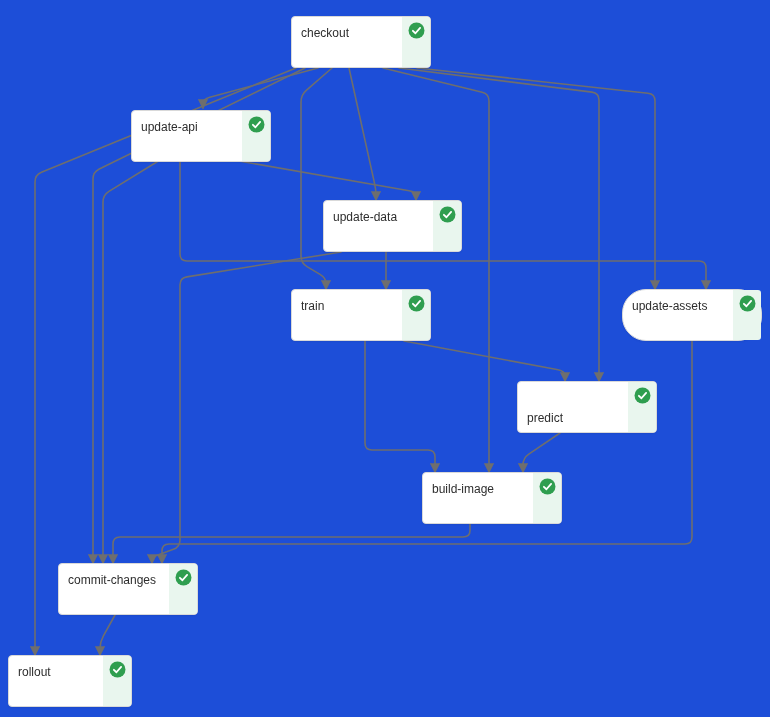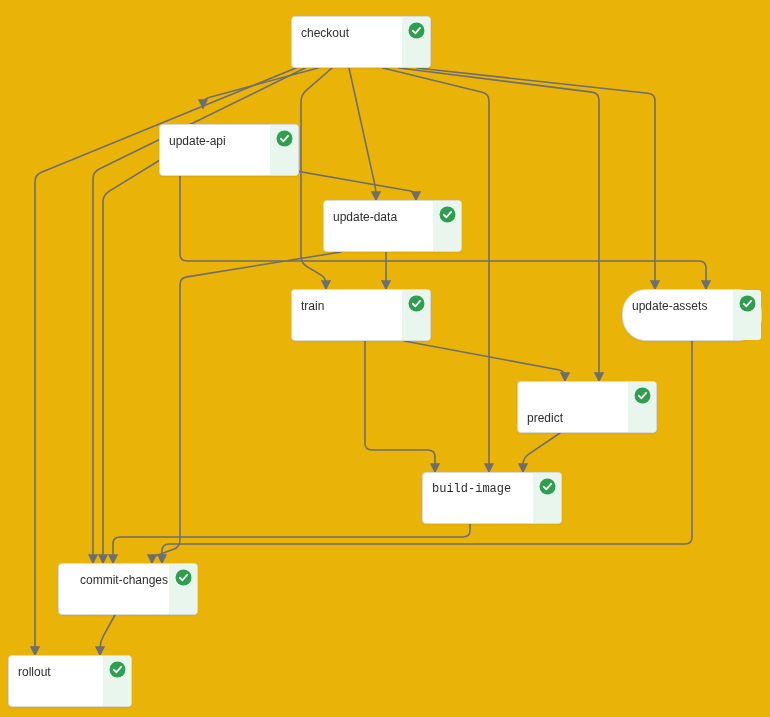--- a/index.html
+++ b/index.html
@@ -47,21 +47,21 @@
     position: absolute;
     top: 5px;
     right: 5px;
     width: 17px;
     height: 17px;
   }
 </style>
 </head>
 <body>
 
-<div class="canvas" style="width: 770px; height: 717px; background: #eab308;">
+<div class="canvas" style="width: 770px; height: 717px; background: #1d4ed8;">
   <svg class="edge-layer" id="edge-layer" viewBox="0 0 770 717">
       <defs>
         <marker id="arrow" viewBox="0 0 10 10" refX="8.5" refY="5" markerWidth="6.5" markerHeight="6.5" orient="auto">
           <path d="M0,0 L10,5 L0,10 z" fill="#6e6e6e"></path>
         </marker>
       </defs>
       <path d="M296,68 L41.47685043478742,172.34473947692624 Q35,175 35,182 L35,655" fill="none" stroke="#6e6e6e" stroke-width="1.6" stroke-linecap="round" marker-end="url(#arrow)"></path>
       <path d="M305,68 L99.28452587099794,168.9170250444161 Q93,172 93,179 L93,563" fill="none" stroke="#6e6e6e" stroke-width="1.6" stroke-linecap="round" marker-end="url(#arrow)"></path>
       <path d="M318,68 L209.75874253039225,97.17807810050296 Q203,99 203,103.5 L203,108" fill="none" stroke="#6e6e6e" stroke-width="1.6" stroke-linecap="round" marker-end="url(#arrow)"></path>
       <path d="M332,68 L306.27857117120413,90.40253478637058 Q301,95 301,102 L301,256 Q301,263 307.00245047998783,266.6014702879927 L319.99754952001217,274.3985297120073 Q326,278 326,283.5 L326,289" fill="none" stroke="#6e6e6e" stroke-width="1.6" stroke-linecap="round" marker-end="url(#arrow)"></path>
@@ -83,21 +83,21 @@
     </svg>
   <div id="node-layer">
       <div class="node" style="left: 291px; top: 16px; width: 140px; height: 52px; background: rgb(255, 255, 255); border-color: rgb(217, 217, 217);">
         <div class="strip" style="background: rgb(233, 246, 238);"></div>
         <span class="label" style="color: rgb(45, 45, 45);">checkout</span>
         <svg class="check" viewBox="0 0 16 16">
           <circle cx="8" cy="8" r="7.5" fill="#2f9e4f"></circle>
           <path d="M4.6 8.3 L7 10.6 L11.4 5.6" stroke="#ffffff" stroke-width="1.7" fill="none" stroke-linecap="round" stroke-linejoin="round"></path>
         </svg>
       </div>
-      <div class="node" style="left: 131px; top: 124px; width: 140px; height: 52px; background: rgb(255, 255, 255); border-color: rgb(217, 217, 217); margin-left: 28px;">
+      <div class="node" style="left: 131px; top: 110px; width: 140px; height: 52px; background: rgb(255, 255, 255); border-color: rgb(217, 217, 217);">
         <div class="strip" style="background: rgb(233, 246, 238);"></div>
         <span class="label" style="color: rgb(45, 45, 45);">update-api</span>
         <svg class="check" viewBox="0 0 16 16">
           <circle cx="8" cy="8" r="7.5" fill="#2f9e4f"></circle>
           <path d="M4.6 8.3 L7 10.6 L11.4 5.6" stroke="#ffffff" stroke-width="1.7" fill="none" stroke-linecap="round" stroke-linejoin="round"></path>
         </svg>
       </div>
       <div class="node" style="left: 323px; top: 200px; width: 139px; height: 52px; background: rgb(255, 255, 255); border-color: rgb(217, 217, 217);">
         <div class="strip" style="background: rgb(233, 246, 238);"></div>
         <span class="label" style="color: rgb(45, 45, 45);">update-data</span>
@@ -123,31 +123,31 @@
         </svg>
       </div>
       <div class="node" style="left: 517px; top: 381px; width: 140px; height: 52px; background: rgb(255, 255, 255); border-color: rgb(217, 217, 217);">
         <div class="strip" style="background: rgb(233, 246, 238);"></div>
         <span class="label" style="color: rgb(45, 45, 45); margin-top: 20px;">predict</span>
         <svg class="check" viewBox="0 0 16 16">
           <circle cx="8" cy="8" r="7.5" fill="#2f9e4f"></circle>
           <path d="M4.6 8.3 L7 10.6 L11.4 5.6" stroke="#ffffff" stroke-width="1.7" fill="none" stroke-linecap="round" stroke-linejoin="round"></path>
         </svg>
       </div>
-      <div class="node" style="left: 422px; top: 472px; width: 140px; height: 52px; background: rgb(255, 255, 255); border-color: rgb(217, 217, 217); font-family: Liberation Mono, monospace;">
+      <div class="node" style="left: 422px; top: 472px; width: 140px; height: 52px; background: rgb(255, 255, 255); border-color: rgb(217, 217, 217);">
         <div class="strip" style="background: rgb(233, 246, 238);"></div>
         <span class="label" style="color: rgb(45, 45, 45);">build-image</span>
         <svg class="check" viewBox="0 0 16 16">
           <circle cx="8" cy="8" r="7.5" fill="#2f9e4f"></circle>
           <path d="M4.6 8.3 L7 10.6 L11.4 5.6" stroke="#ffffff" stroke-width="1.7" fill="none" stroke-linecap="round" stroke-linejoin="round"></path>
         </svg>
       </div>
       <div class="node" style="left: 58px; top: 563px; width: 140px; height: 52px; background: rgb(255, 255, 255); border-color: rgb(217, 217, 217);">
         <div class="strip" style="background: rgb(233, 246, 238);"></div>
-        <span class="label" style="color: rgb(45, 45, 45); margin-left: 12px;">commit-changes</span>
+        <span class="label" style="color: rgb(45, 45, 45);">commit-changes</span>
         <svg class="check" viewBox="0 0 16 16">
           <circle cx="8" cy="8" r="7.5" fill="#2f9e4f"></circle>
           <path d="M4.6 8.3 L7 10.6 L11.4 5.6" stroke="#ffffff" stroke-width="1.7" fill="none" stroke-linecap="round" stroke-linejoin="round"></path>
         </svg>
       </div>
       <div class="node" style="left: 8px; top: 655px; width: 124px; height: 52px; background: rgb(255, 255, 255); border-color: rgb(217, 217, 217);">
         <div class="strip" style="background: rgb(233, 246, 238);"></div>
         <span class="label" style="color: rgb(45, 45, 45);">rollout</span>
         <svg class="check" viewBox="0 0 16 16">
           <circle cx="8" cy="8" r="7.5" fill="#2f9e4f"></circle>

